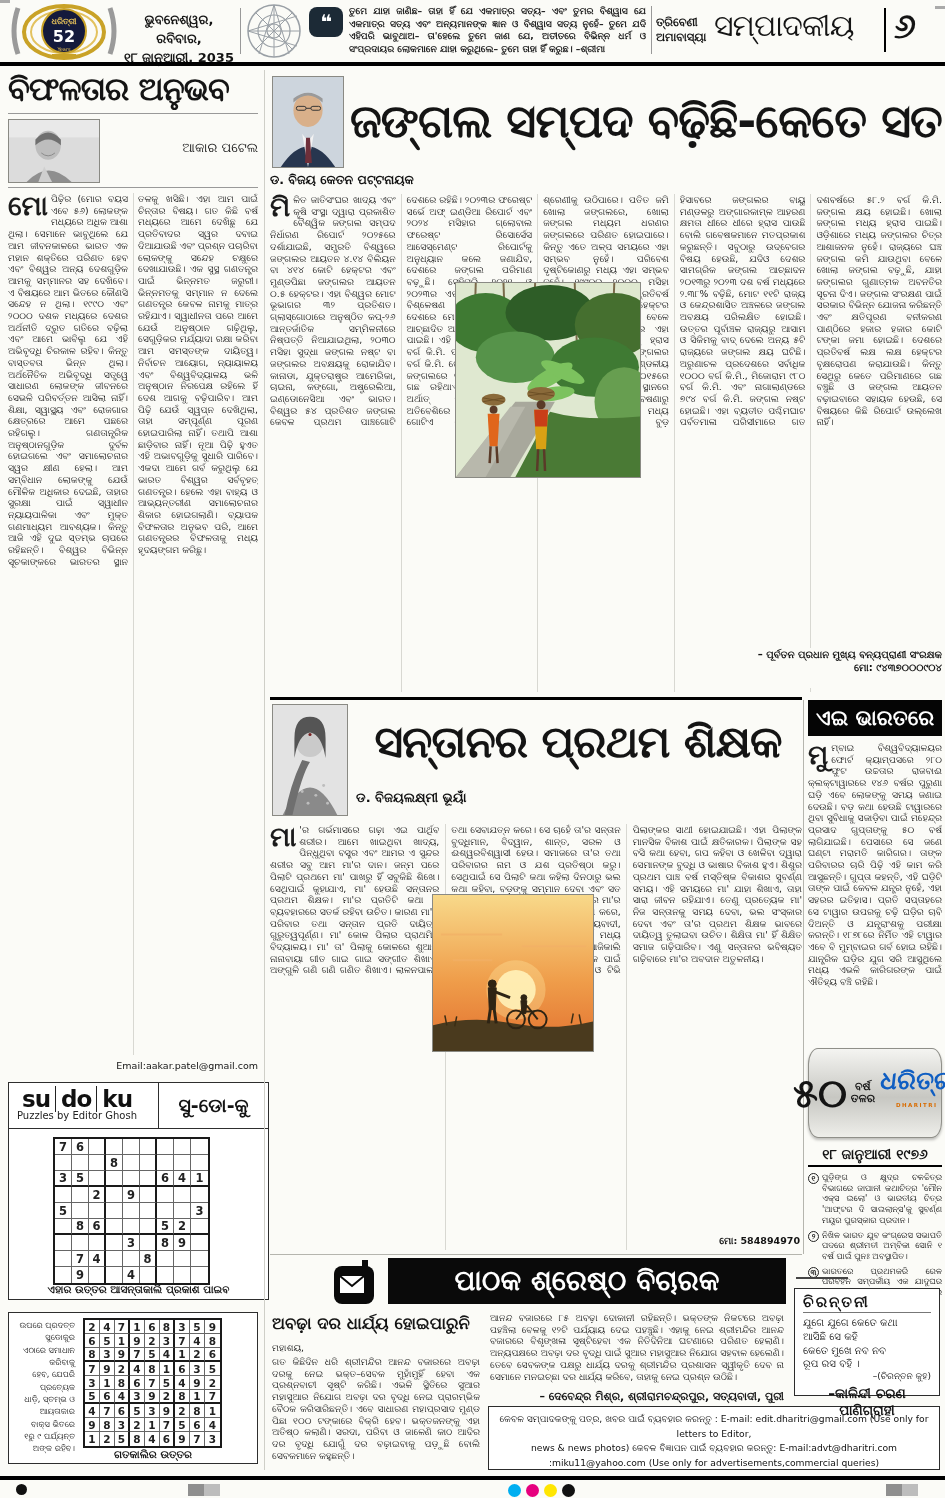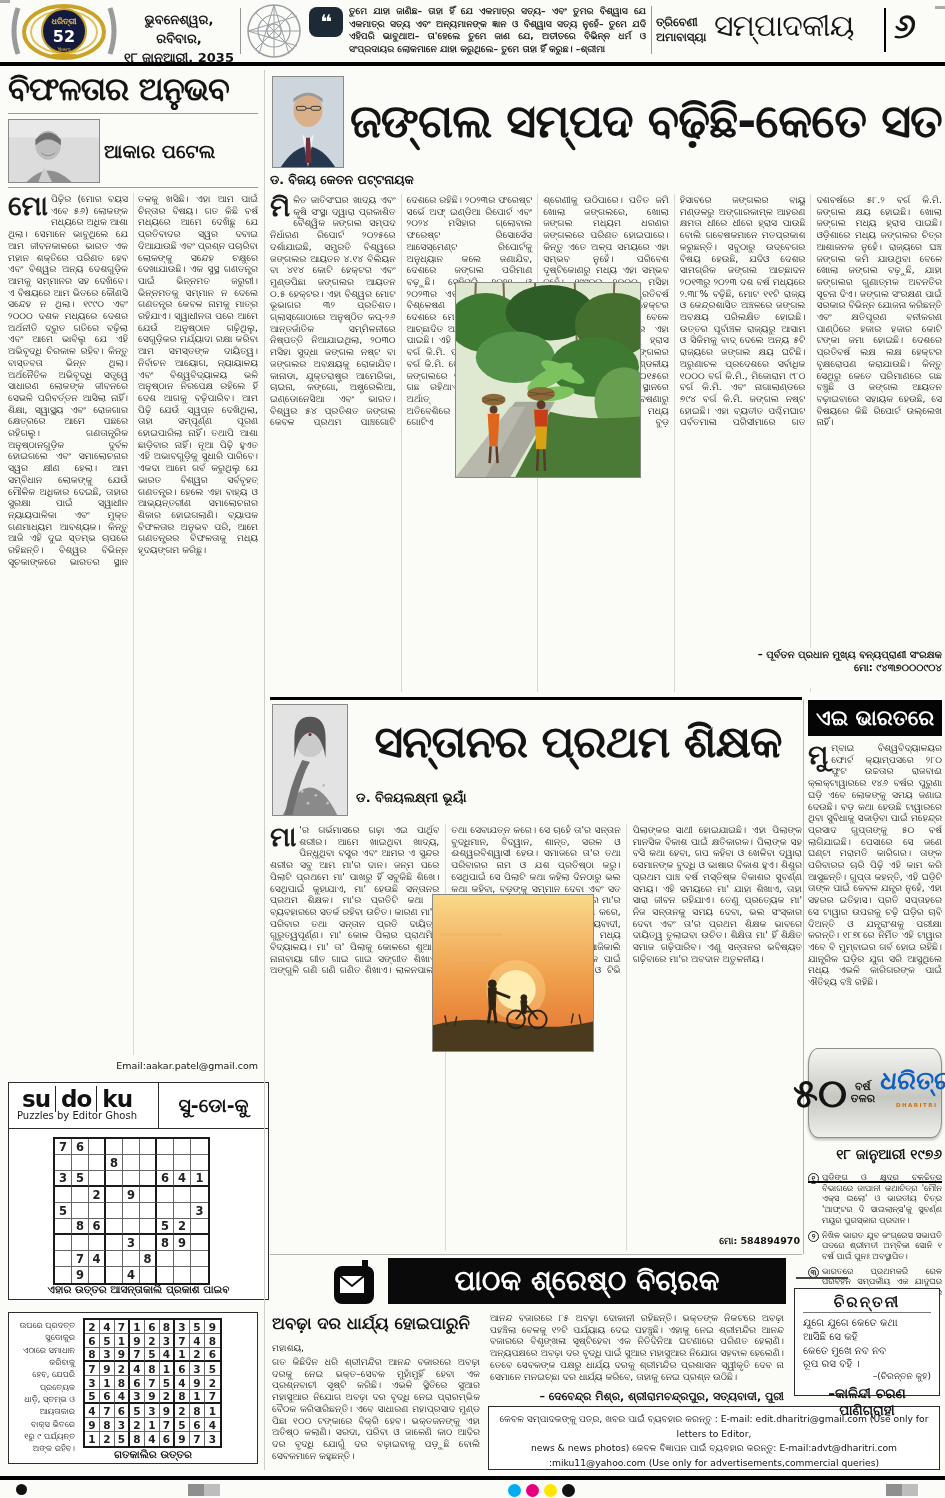--- a/index.html
+++ b/index.html
@@ -40,31 +40,31 @@
   .sgrid.sol{grid-template-columns:repeat(9,15px);grid-auto-rows:14px;font-size:10.5px}
   .scap{font-weight:bold;font-size:10.5px;text-align:center}
   .instr{font-size:8.2px;line-height:12.35px;text-align:right;white-space:pre-line;color:#222}
   
   .blkhead{background:#050505;color:#fff;display:flex;align-items:center;justify-content:center;font-weight:800;font-size:21px}
   .fy{background:linear-gradient(180deg,#f4f4f1 0%,#c7c7c2 55%,#eeeeea 100%);border:1px solid #8f8f89;border-radius:10px/16px;display:flex;align-items:center;justify-content:center;gap:4px;box-shadow:0 2px 3px rgba(0,0,0,.25)}
   .fy-num{font-size:40px;font-weight:900;line-height:40px}
   .fy-mid{font-size:11px;font-weight:bold;line-height:12px;white-space:pre-line;text-align:center}
   .fy-brand{font-size:25px;font-weight:800;color:#0f5ec2;transform:skewX(-6deg);line-height:24px;text-align:center}
   .fy-sub{display:block;font-size:5.5px;letter-spacing:1.5px;color:#d96c00;font-weight:bold;transform:skewX(6deg)}
-  .fy-date{font-weight:800;font-size:14px;text-align:right;border-bottom:2.5px solid #000;padding-bottom:18px}
+  .fy-date{font-weight:800;font-size:14px;text-align:center;border-bottom:2.5px solid #000;padding-bottom:2px}
   .fy-item{display:flex;margin-bottom:4px}
   .fy-n{flex:0 0 11px;height:11px;border:1px solid #222;border-radius:50%;font-size:7.5px;line-height:10px;text-align:center;font-weight:bold;margin:1px 3px 0 0}
   .fy-t{font-size:8.4px;line-height:10.7px;text-align:justify}
   
   .let-banner{background:#0a0a0a;color:#fff;display:flex;align-items:center;justify-content:center;font-size:28px;font-weight:800;letter-spacing:0}
   .subhead{font-size:16.5px;font-weight:800}
   .sig{font-weight:bold;font-size:11px;text-align:right}
   .cbox{border:1.6px solid #2c2c2c;background:#fff;text-align:center;font-size:9.2px;line-height:14.6px;padding:5px 6px;color:#111}
   .chir{border:1.6px solid #2c2c2c;background:#fff;padding:4px 8px}
-  .chir-title{font-size:15px;font-weight:800;text-align:center;letter-spacing:2px;border-bottom:1px solid #777;padding-bottom:1px;margin-bottom:3px}
+  .chir-title{font-size:15px;font-weight:800;text-align:left;letter-spacing:2px;border-bottom:1px solid #777;padding-bottom:1px;margin-bottom:3px}
   .chir-poem{font-size:10.2px;line-height:13.8px;white-space:pre-line}
   .chir-note{font-size:9px;text-align:right}
   .chir-auth{font-size:13.5px;font-weight:800;text-align:center;margin-top:3px}
   .regdot{border-radius:50%;display:inline-block}
 </style>
 </head>
 <body>
 
 <div class="abs" style="left:0;top:6;width:10px;height:3px;background:#aaa"></div>
 <div class="abs" style="left:935px;top:6px;width:10px;height:3px;background:#aaa"></div>
@@ -127,21 +127,21 @@
   <svg viewBox="0 0 92 64" preserveAspectRatio="none">
     <rect width="92" height="64" fill="#dcdcdc"></rect>
     <rect x="0" y="0" width="92" height="18" fill="#e9e9e9"></rect>
     <ellipse cx="40" cy="26" rx="13" ry="15" fill="#bdbdbd"></ellipse>
     <path d="M27 20 Q40 6 53 20 L53 26 Q40 14 27 26 Z" fill="#6f6f6f"></path>
     <path d="M33 34 Q40 40 47 34" stroke="#8a8a8a" fill="none"></path>
     <path d="M18 64 Q40 40 64 64 Z" fill="#8f8f8f"></path>
     <path d="M36 48 L44 64 L30 64 Z" fill="#cfcfcf"></path>
   </svg>
 </div>
-<div class="abs" style="left:104px;top:140px;width:154px;text-align:left;font-size:19px;font-weight:bold">ଆକାର ପଟେଲ</div>
+<div class="abs" style="left:104px;top:140px;width:154px;text-align:right;font-size:13px;font-weight:normal">ଆକାର ପଟେଲ</div>
 <div class="abs thin" style="left:8px;top:187px;width:250px;height:1px"></div>
 <div class="abs body-text cols2" style="left:8px;top:193px;width:250px;height:862px">
   <span class="dropcap">ମୋ</span><span> ପିଢ଼ିର (ମୋର ବୟସ ଏବେ ୫୬) ଲୋକଙ୍କ ମଧ୍ୟରେ ଅଧିକ ଆଶା ଥିଲା। ସେମାନେ ଭାବୁଥିଲେ ଯେ ଆମ ଜୀବନକାଳରେ ଭାରତ ଏକ ମହାନ ଶକ୍ତିରେ ପରିଣତ ହେବ ଏବଂ ବିଶ୍ୱର ଅନ୍ୟ ଦେଶଗୁଡ଼ିକ ଆମକୁ ସମ୍ମାନର ସହ ଦେଖିବେ। ଏ ବିଷୟରେ ଆମ ଭିତରେ କୌଣସି ସନ୍ଦେହ ନ ଥିଲା। ୧୯୯୦ ଏବଂ ୨୦୦୦ ଦଶକ ମଧ୍ୟରେ ଦେଶର ଅର୍ଥନୀତି ଦ୍ରୁତ ଗତିରେ ବଢ଼ିଲା ଏବଂ ଆମେ ଭାବିଲୁ ଯେ ଏହି ଅଭିବୃଦ୍ଧି ଚିରକାଳ ରହିବ। କିନ୍ତୁ ବାସ୍ତବତା ଭିନ୍ନ ଥିଲା। ଅର୍ଥନୈତିକ ଅଭିବୃଦ୍ଧି ସତ୍ତ୍ୱେ ସାଧାରଣ ଲୋକଙ୍କ ଜୀବନରେ ସେଭଳି ପରିବର୍ତ୍ତନ ଆସିଲା ନାହିଁ। ଶିକ୍ଷା, ସ୍ୱାସ୍ଥ୍ୟ ଏବଂ ରୋଜଗାର କ୍ଷେତ୍ରରେ ଆମେ ପଛରେ ରହିଗଲୁ। ଗଣତାନ୍ତ୍ରିକ ଅନୁଷ୍ଠାନଗୁଡ଼ିକ ଦୁର୍ବଳ ହୋଇଗଲେ ଏବଂ ସମାଲୋଚନାର ସ୍ୱର କ୍ଷୀଣ ହେଲା। ଆମ ସମ୍ବିଧାନ ଲୋକଙ୍କୁ ଯେଉଁ ମୌଳିକ ଅଧିକାର ଦେଇଛି, ତାହାର ସୁରକ୍ଷା ପାଇଁ ସ୍ୱାଧୀନ ନ୍ୟାୟପାଳିକା ଏବଂ ମୁକ୍ତ ଗଣମାଧ୍ୟମ ଆବଶ୍ୟକ। କିନ୍ତୁ ଆଜି ଏହି ଦୁଇ ସ୍ତମ୍ଭ ଚାପରେ ରହିଛନ୍ତି। ବିଶ୍ୱର ବିଭିନ୍ନ ସୂଚକାଙ୍କରେ ଭାରତର ସ୍ଥାନ ତଳକୁ ଖସିଛି। ଏହା ଆମ ପାଇଁ ଚିନ୍ତାର ବିଷୟ। ଗତ କିଛି ବର୍ଷ ମଧ୍ୟରେ ଆମେ ଦେଖିଛୁ ଯେ ପ୍ରତିବାଦର ସ୍ୱର ଦବାଇ ଦିଆଯାଉଛି ଏବଂ ପ୍ରଶ୍ନ ପଚାରିବା ଲୋକଙ୍କୁ ସନ୍ଦେହ ଚକ୍ଷୁରେ ଦେଖାଯାଉଛି। ଏକ ସୁସ୍ଥ ଗଣତନ୍ତ୍ର ପାଇଁ ଭିନ୍ନମତ ଜରୁରୀ। ଭିନ୍ନମତକୁ ସମ୍ମାନ ନ ଦେଲେ ଗଣତନ୍ତ୍ର କେବଳ ନାମକୁ ମାତ୍ର ରହିଯାଏ। ସ୍ୱାଧୀନତା ପରେ ଆମେ ଯେଉଁ ଅନୁଷ୍ଠାନ ଗଢ଼ିଥିଲୁ, ସେଗୁଡ଼ିକର ମର୍ଯ୍ୟାଦା ରକ୍ଷା କରିବା ଆମ ସମସ୍ତଙ୍କ ଦାୟିତ୍ୱ। ନିର୍ବାଚନ ଆୟୋଗ, ନ୍ୟାୟାଳୟ ଏବଂ ବିଶ୍ୱବିଦ୍ୟାଳୟ ଭଳି ଅନୁଷ୍ଠାନ ନିରପେକ୍ଷ ରହିଲେ ହିଁ ଦେଶ ଆଗକୁ ବଢ଼ିପାରିବ। ଆମ ପିଢ଼ି ଯେଉଁ ସ୍ୱପ୍ନ ଦେଖିଥିଲା, ତାହା ସମ୍ପୂର୍ଣ୍ଣ ପୂରଣ ହୋଇପାରିଲା ନାହିଁ। ତଥାପି ଆଶା ଛାଡ଼ିବାର ନାହିଁ। ନୂଆ ପିଢ଼ି ହୁଏତ ଏହି ଅଭାବଗୁଡ଼ିକୁ ସୁଧାରି ପାରିବେ। ଏକଦା ଆମେ ଗର୍ବ କରୁଥିଲୁ ଯେ ଭାରତ ବିଶ୍ୱର ସର୍ବବୃହତ୍ ଗଣତନ୍ତ୍ର। ହେଲେ ଏହା ବାହ୍ୟ ଓ ଆଭ୍ୟନ୍ତରୀଣ ସମାଲୋଚନାର ଶିକାର ହୋଇଗଲାଣି। ବ୍ୟାପକ ବିଫଳତାର ଅନୁଭବ ପରି, ଆମେ ଗଣତନ୍ତ୍ରର ବିଫଳତାକୁ ମଧ୍ୟ ହୃଦୟଙ୍ଗମ କରିଛୁ।</span>
 </div>
 <div class="abs" style="left:60px;top:1060px;width:198px;text-align:right;font-size:9.5px;background:#fbfbf7">Email:aakar.patel@gmail.com</div>
 
 <div class="abs sbox" style="left:8px;top:1082px;width:261px;height:218px">
   <div class="sdk-head">
     <div class="sdk-left">
       <div class="sdk-words">

